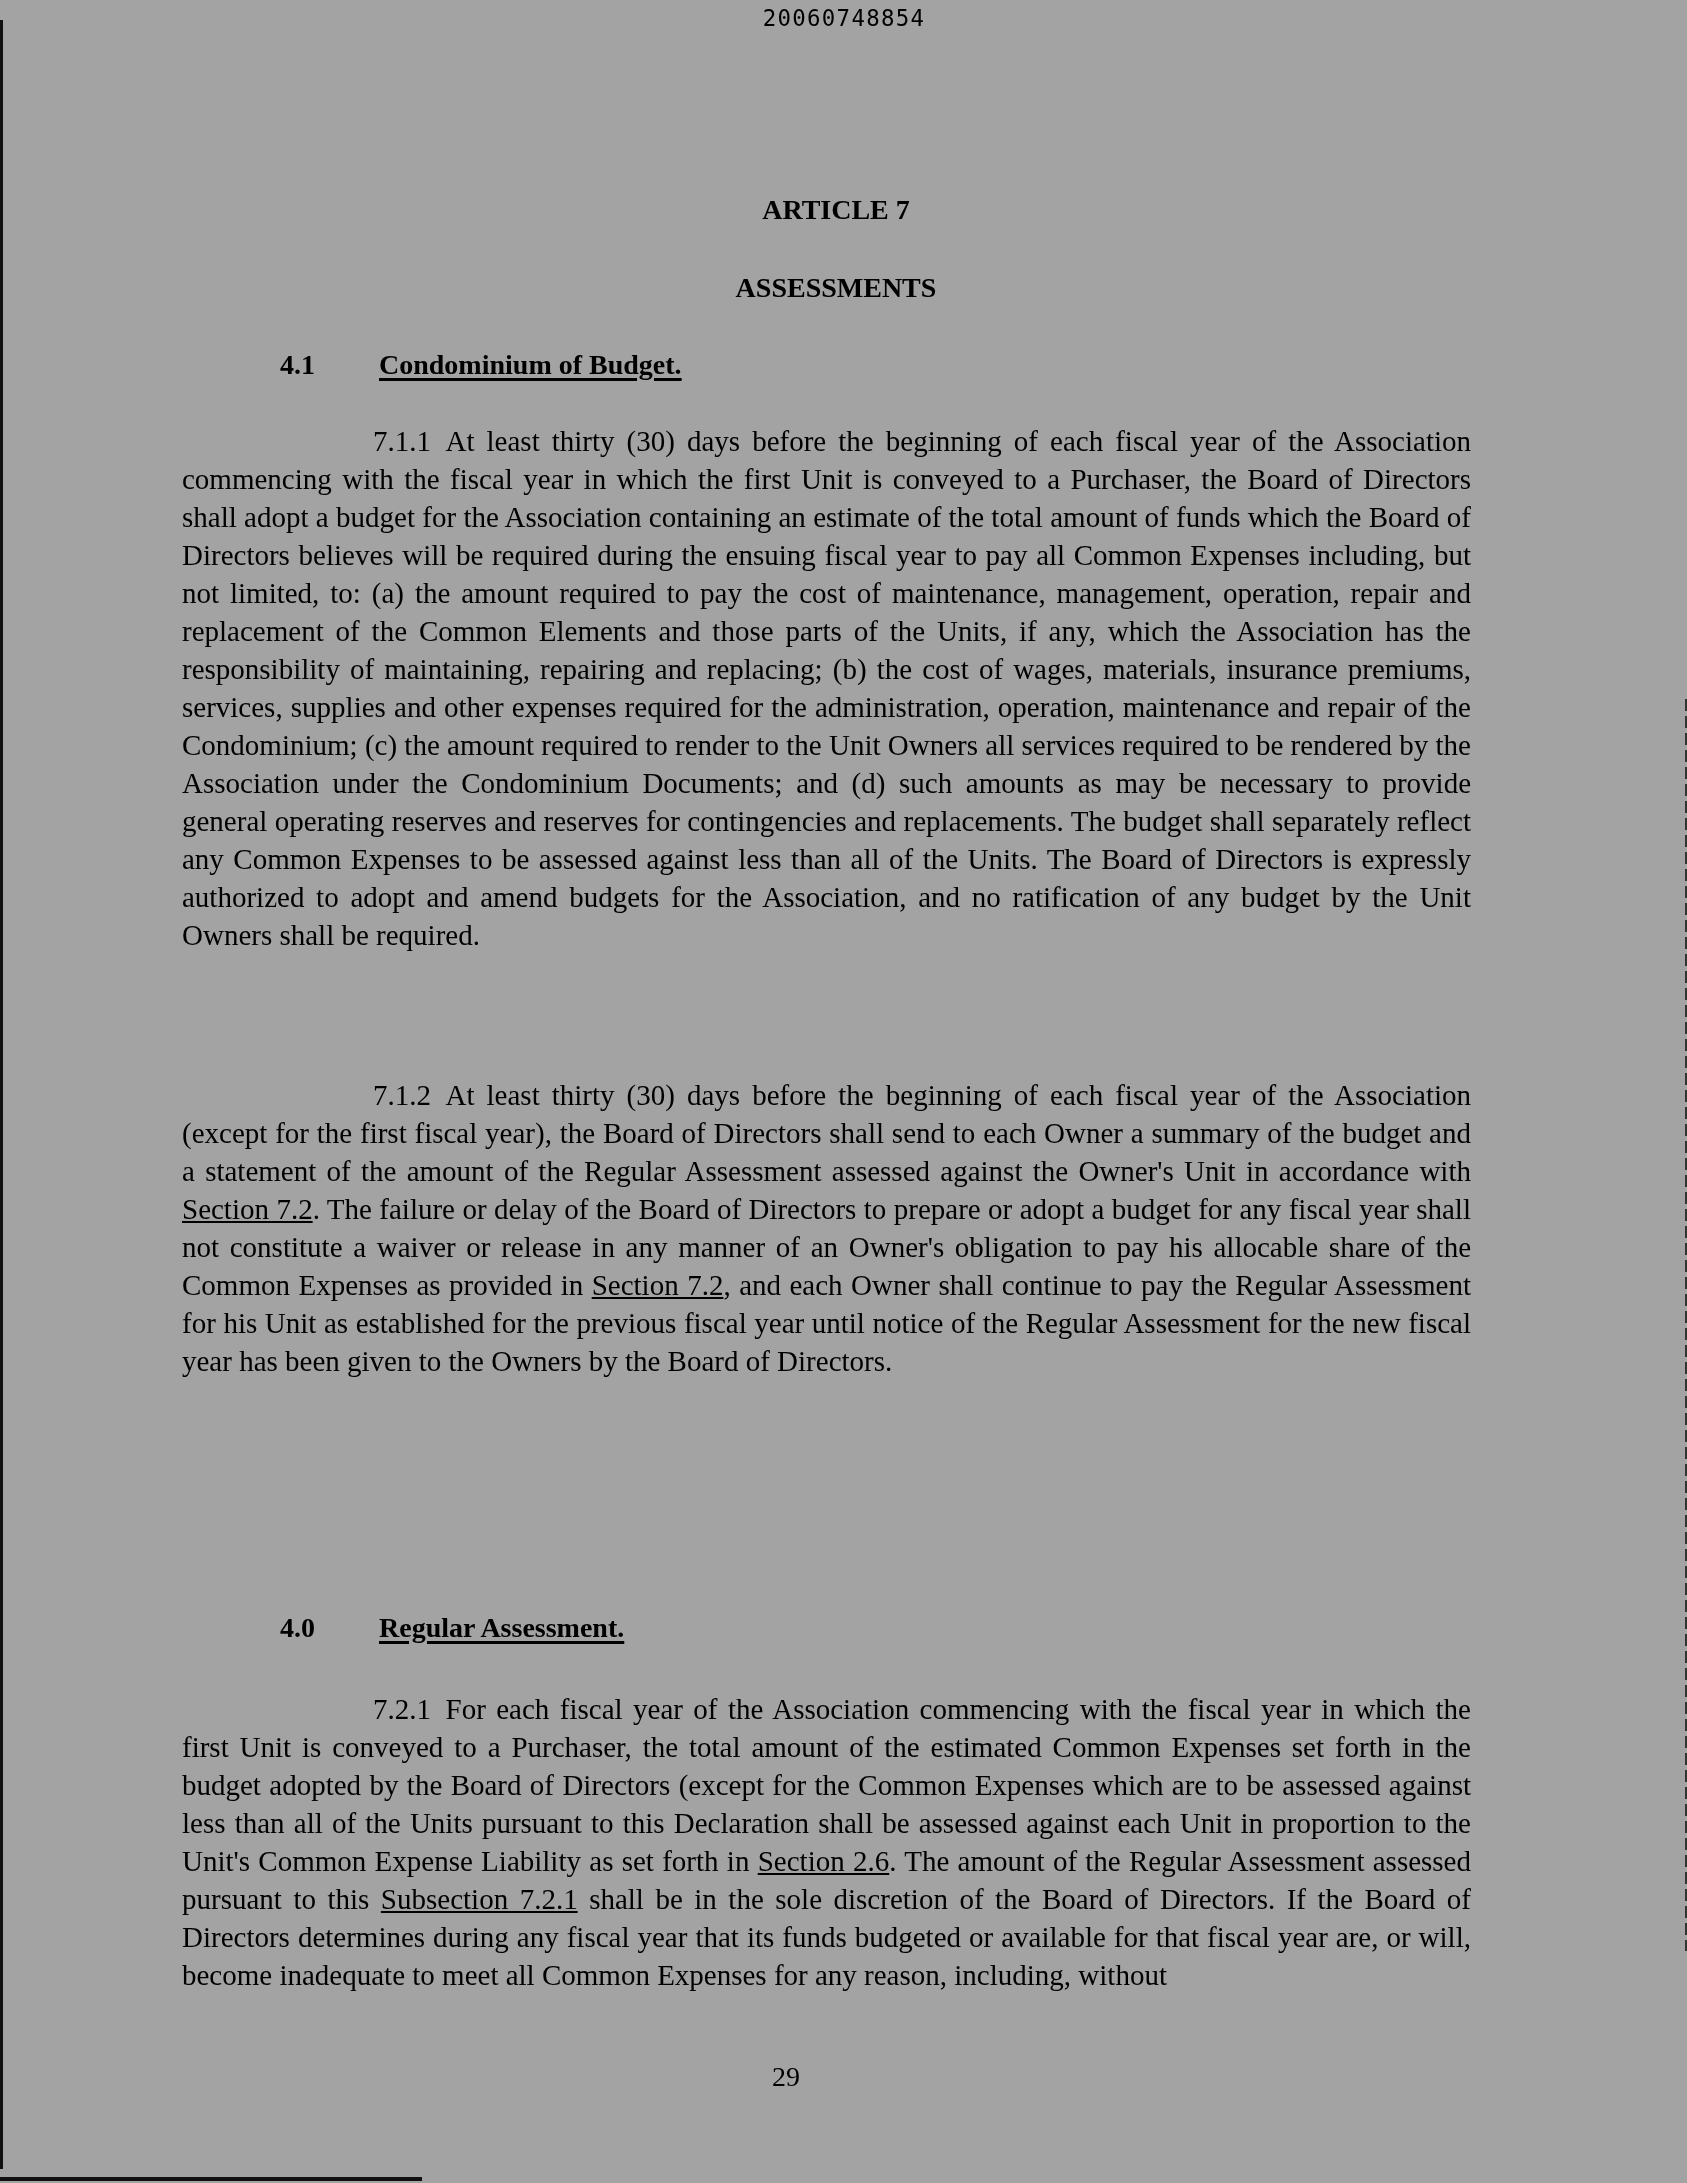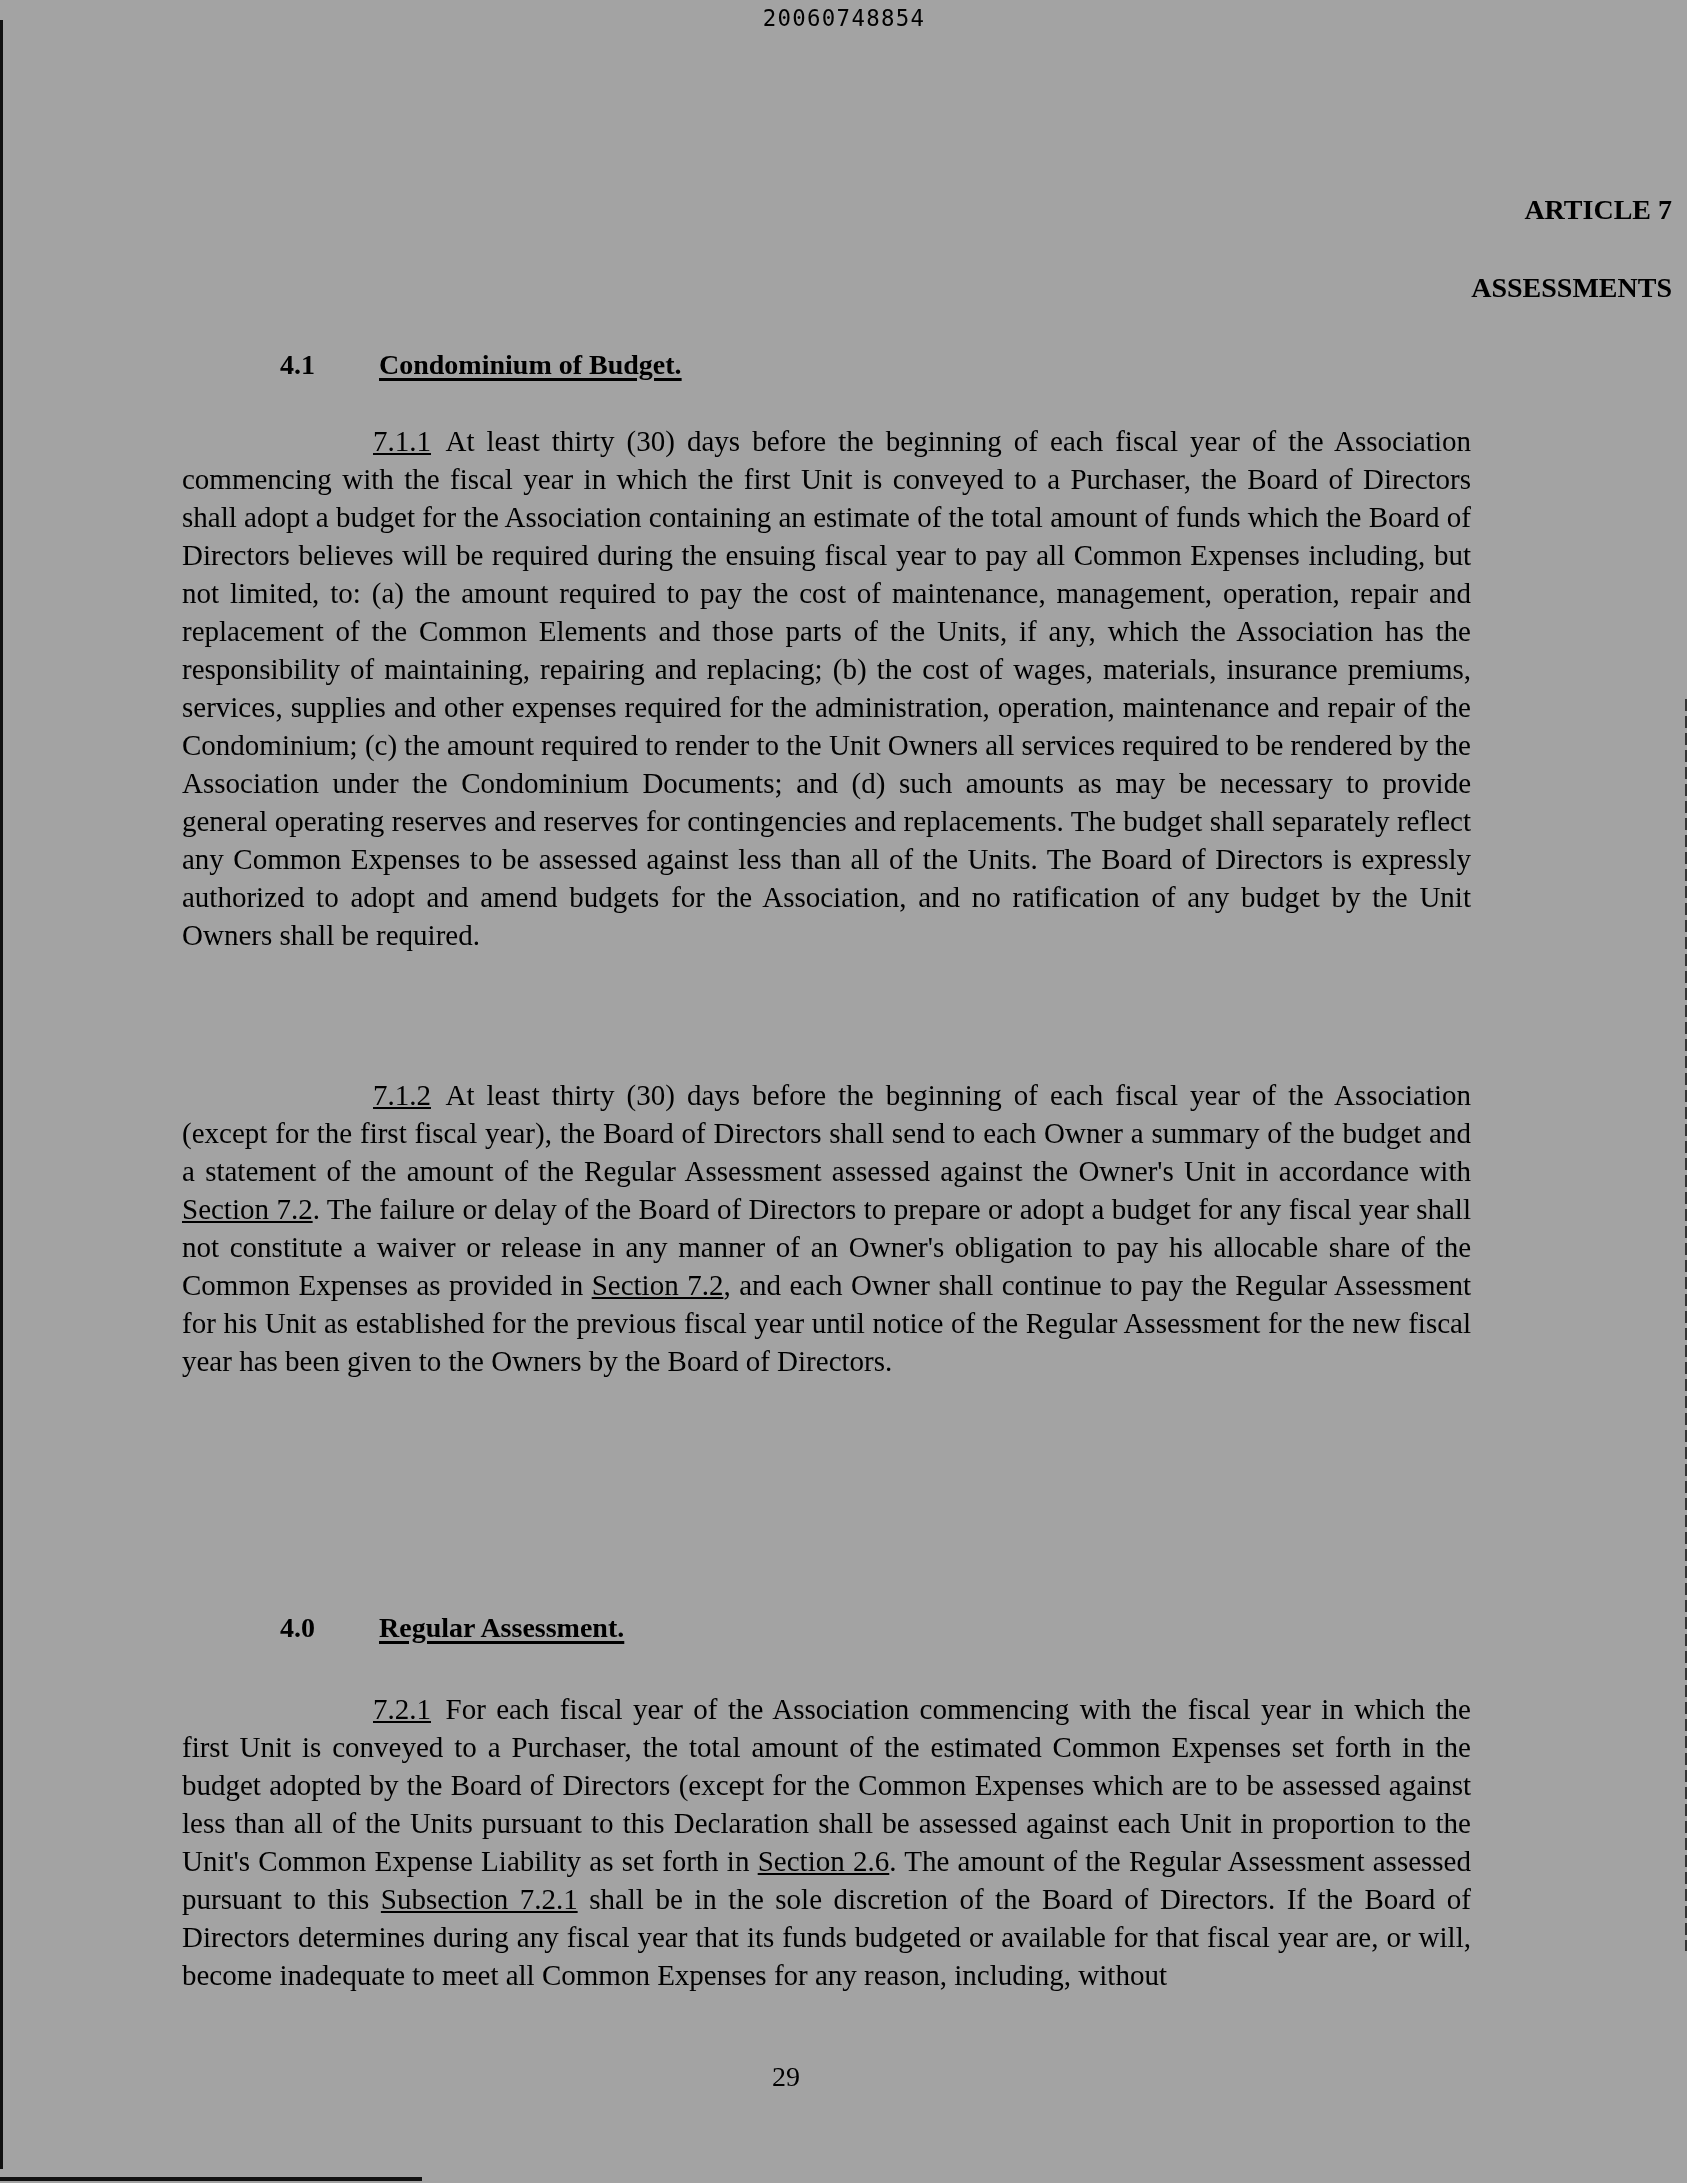--- a/index.html
+++ b/index.html
@@ -4,29 +4,29 @@
 <style>
   html, body { margin: 0; padding: 0; background: #ffffff; }
   body { width: 1688px; height: 2183px; position: relative; overflow: hidden; color: #000; }
   .page { position: absolute; left: 0; top: 0; width: 1688px; height: 2183px; background: #a3a3a3; }
   .left-edge { position: absolute; left: 0; top: 20px; width: 2.6px; height: 2149px; background: #111; }
   .right-edge { position: absolute; right: 1.3px; top: 699px; width: 1.3px; height: 1252px;
     background: repeating-linear-gradient(to bottom, #333 0 12px, transparent 12px 17px); }
   .bottom-rule { position: absolute; left: 0; top: 2177px; width: 422px; height: 4px; background: #111; }
   .doc-id { position: absolute; top: 5.3px; left: 0; width: 1688px; text-align: center;
     font-family: "DejaVu Sans Mono", monospace; font-size: 22.4px; letter-spacing: 1.3px; }
-  .heading { position: absolute; left: 0; width: 1672px; text-align: right;
+  .heading { position: absolute; left: 0; width: 1672px; text-align: center;
     font-family: "Liberation Serif", serif; font-weight: bold; font-size: 28px; }
   .section-head { position: absolute; font-family: "Liberation Serif", serif; font-weight: bold; font-size: 28px; }
   .section-head .num { display: inline-block; width: 99px; }
   .section-head .title { text-decoration: underline; text-decoration-thickness: 3.3px; text-underline-offset: 4px; }
   .para { position: absolute; left: 182px; width: 1289px; font-family: "Liberation Serif", serif;
     font-size: 29px; line-height: 38px; text-align: justify; }
   .para .lead { display: inline-block; width: 191px; }
-  .para .num { margin-right: 14.5px; text-decoration: underline; }
+  .para .num { margin-right: 14.5px; }
   .ref { text-decoration: underline; }
   .page-num { position: absolute; top: 2061px; left: 0; width: 1572px; text-align: center;
     font-family: "Liberation Serif", serif; font-size: 28px; }
 </style>
 </head>
 <body>
 
 <div class="page">
   <div class="left-edge"></div>
   <div class="right-edge"></div>

